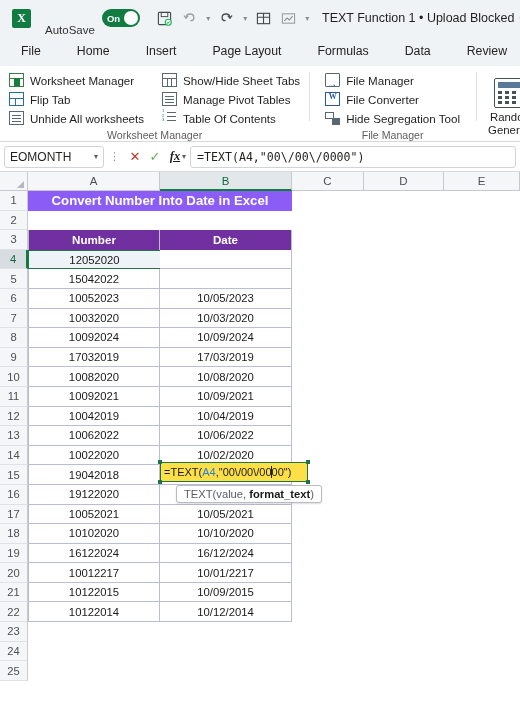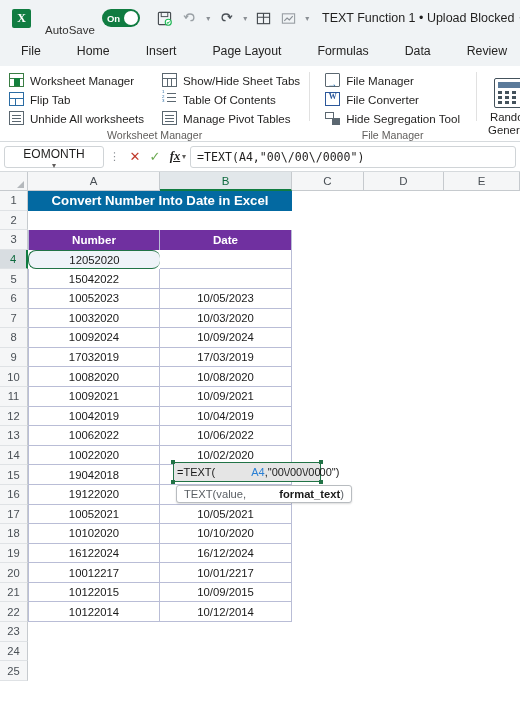--- a/index.html
+++ b/index.html
@@ -191,21 +191,20 @@
     padding: 0 4px;
   }
   .namebox {
     width: 100px; height: 22px;
     border: 1px solid #d0d4d7;
     border-radius: 3px;
     display: flex; align-items: center; justify-content: space-between;
     padding: 0 5px;
     font-size: 12px; color: #201f1e;
     background: #fff;
-    flex-direction: column;
   }
   .nb-caret { font-size: 8px; color: #605e5c; }
   .fb-dots { color:#8a8f94; font-size:11px; padding:0 5px; letter-spacing:0; }
   .fb-btn {
     width: 20px; text-align: center;
     font-size: 13px;
   }
   .fb-x { color: #c0392b; }
   .fb-ck { color: #6aa84f; }
   .fb-fx { color: #201f1e; font-family:"Liberation Serif", serif; font-style: italic; font-weight: bold; font-size:12.5px;text-decoration:underline; }
@@ -277,21 +276,21 @@
   .cA { width: 132px; justify-content: center; }
   .cB { width: 132px; justify-content: center; }
   .cC { width: 72px; }
   .cD { width: 80px; }
   .cE { width: 76px; }
 
   .tbl-cell { border-right: 1px solid #b9bdd6; border-bottom: 1px solid #b9bdd6; }
   .tbl-left  { border-left: 1px solid #b9bdd6; }
 
   .banner {
-    background: #0369a1;
+    background: #8b5cf6;
     color: #ffffff;
     font-size: 13.2px;
     font-weight: bold;
     display: flex; align-items: center; justify-content: center;
     width: 264px; height: 19.6px;
   }
   .hdrcell {
     background: #7030a0;
     color: #ffffff;
     font-weight: bold;
@@ -299,37 +298,36 @@
     justify-content: center;
     border-right: 1px solid #b9bdd6;
   }
 
   
   .rowsel .cA {
     background: #eef3f8;
     border-top: 1.6px solid #217346;
     border-bottom: 1.6px solid #217346;
     border-left: 1.6px solid #217346;
-    border-radius: 8px;
   }
   .editbox {
     position: absolute;
-    left: 173px; top: 290px;
+    left: 160px; top: 290px;
     width: 148px; height: 20px;
-    background: #e5e5e5;
+    background: #fde047;
     border: 1.4px solid #217346;
     display: flex; align-items: center;
     padding-left: 3px;
     font-size: 11px;
     font-family: "Liberation Sans", sans-serif;
     color: #1a1a1a;
     z-index: 20;
     white-space: nowrap;
   }
-  .editbox .ref { color: #2a7fd4; padding-left: 36px; }
+  .editbox .ref { color: #2a7fd4; }
   .caret {
     display: inline-block;
     width: 1px; height: 12px;
     background: #1a1a1a;
     vertical-align: middle;
     margin: 0 -0.5px;
   }
   .handle {
     position: absolute; width: 4px; height: 4px;
     background: #217346;
@@ -343,21 +341,21 @@
     background: #ffffff;
     border: 1px solid #b8bcc0;
     border-radius: 3px;
     padding: 2px 7px;
     font-size: 11.2px;
     color: #5a5f64;
     z-index: 25;
     white-space: nowrap;
     box-shadow: 0 1px 2px rgba(0,0,0,.14);
   }
-  .tooltip b { color: #1a1a1a; margin-left: 30px; }
+  .tooltip b { color: #1a1a1a; }
 </style>
 </head>
 <body>
 
 <div class="titlebar">
   <div class="xl-logo">X</div>
   <span class="autosave-label">AutoSave</span>
   <div class="toggle">
     <span class="toggle-text">On</span>
     <span class="toggle-knob"></span>
@@ -433,26 +431,26 @@
           <span class="ic ic-doc"></span>
           <span>Unhide All worksheets</span>
         </div>
       </div>
       <div class="rcol">
         <div class="ritem">
           <span class="ic ic-tabs"></span>
           <span>Show/Hide Sheet Tabs</span>
         </div>
         <div class="ritem">
+          <span class="ic ic-doc"></span>
+          <span>Manage Pivot Tables</span>
+        </div>
+        <div class="ritem">
           <span class="ic ic-toc"></span>
           <span>Table Of Contents</span>
-        </div>
-        <div class="ritem">
-          <span class="ic ic-doc"></span>
-          <span>Manage Pivot Tables</span>
         </div>
       </div>
     </div>
     <div class="rglabel">Worksheet Manager</div>
   </div>
 
   <div class="rgroup">
     <div class="rgroup-items">
       <div class="rcol" style="padding-left:14px; padding-right:14px;">
         <div class="ritem">

